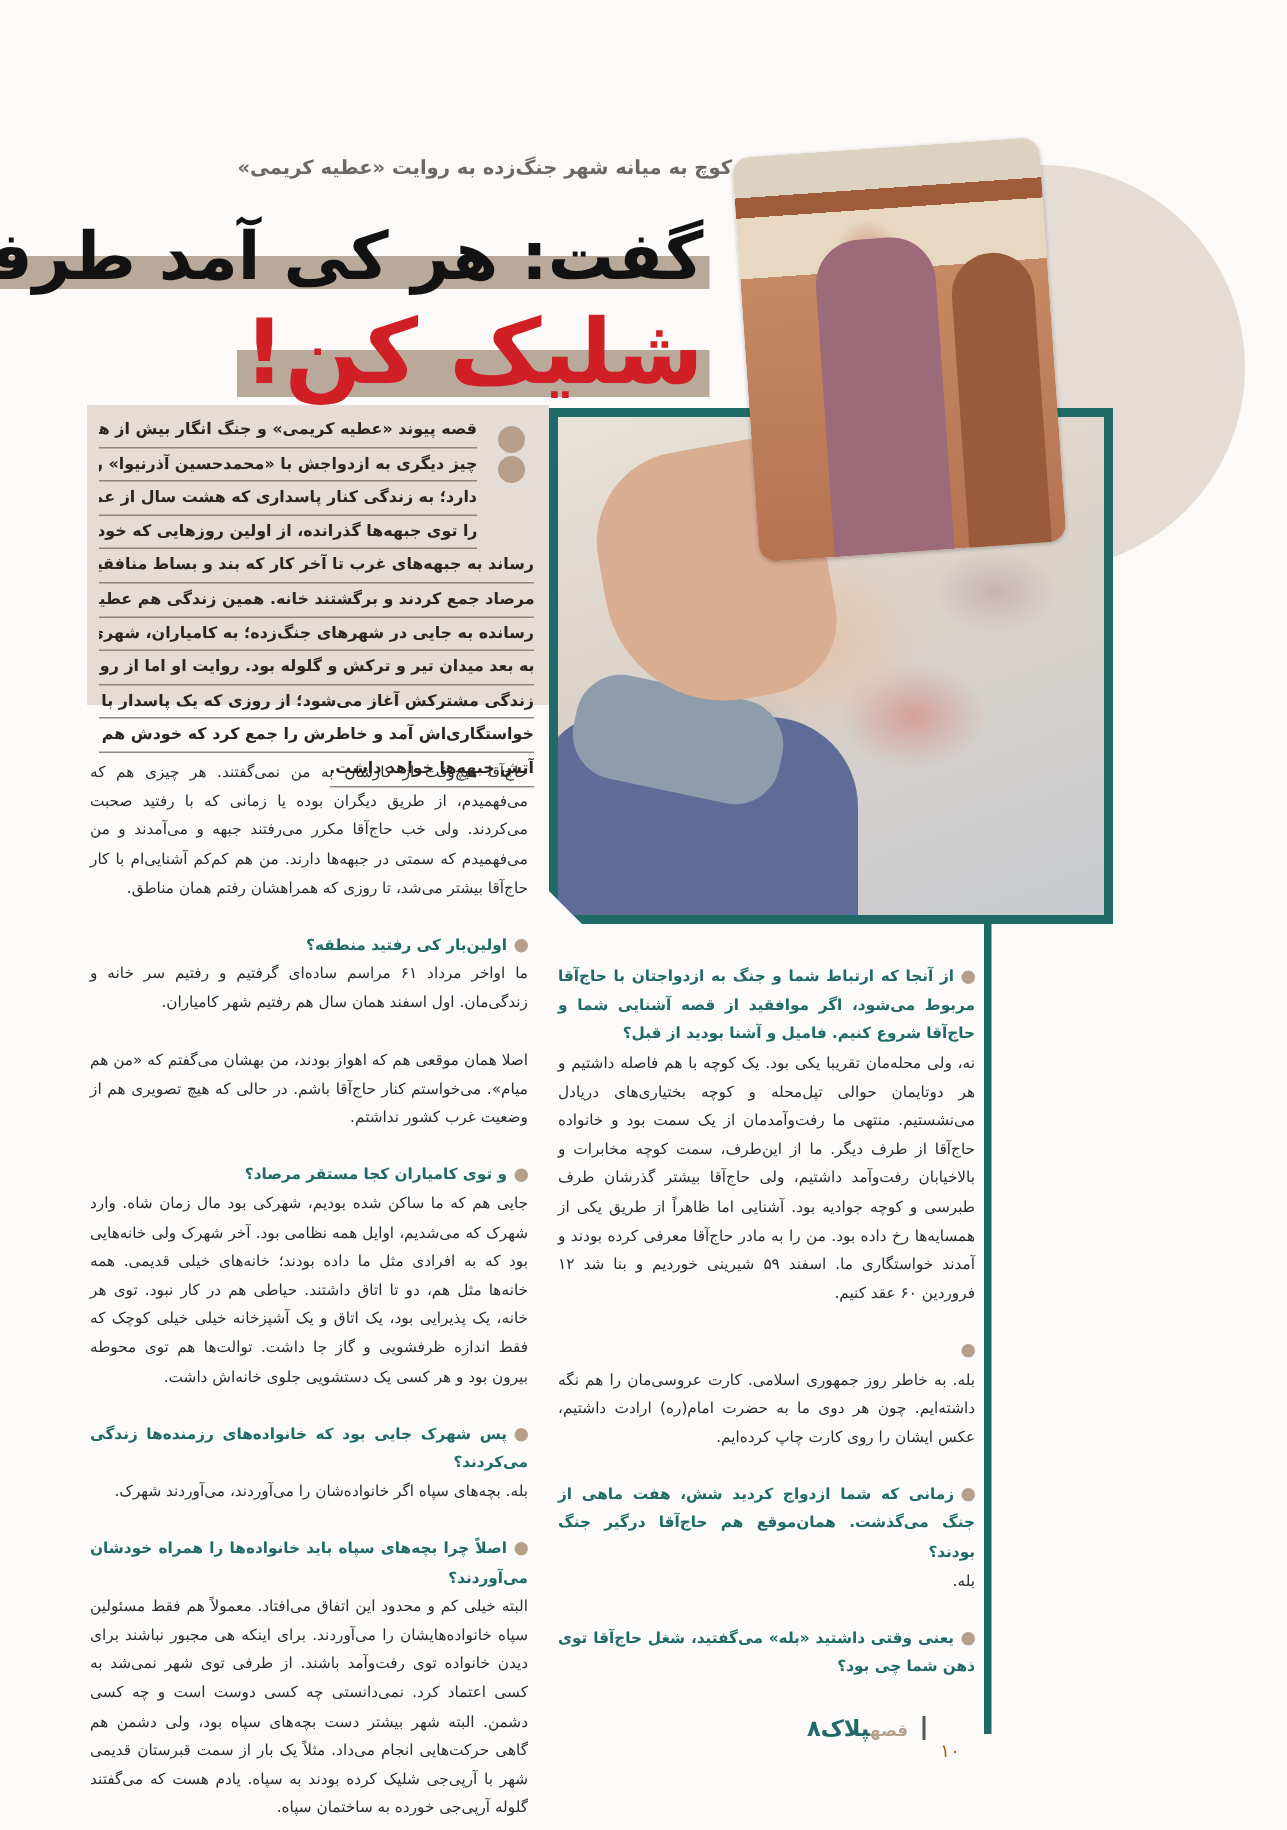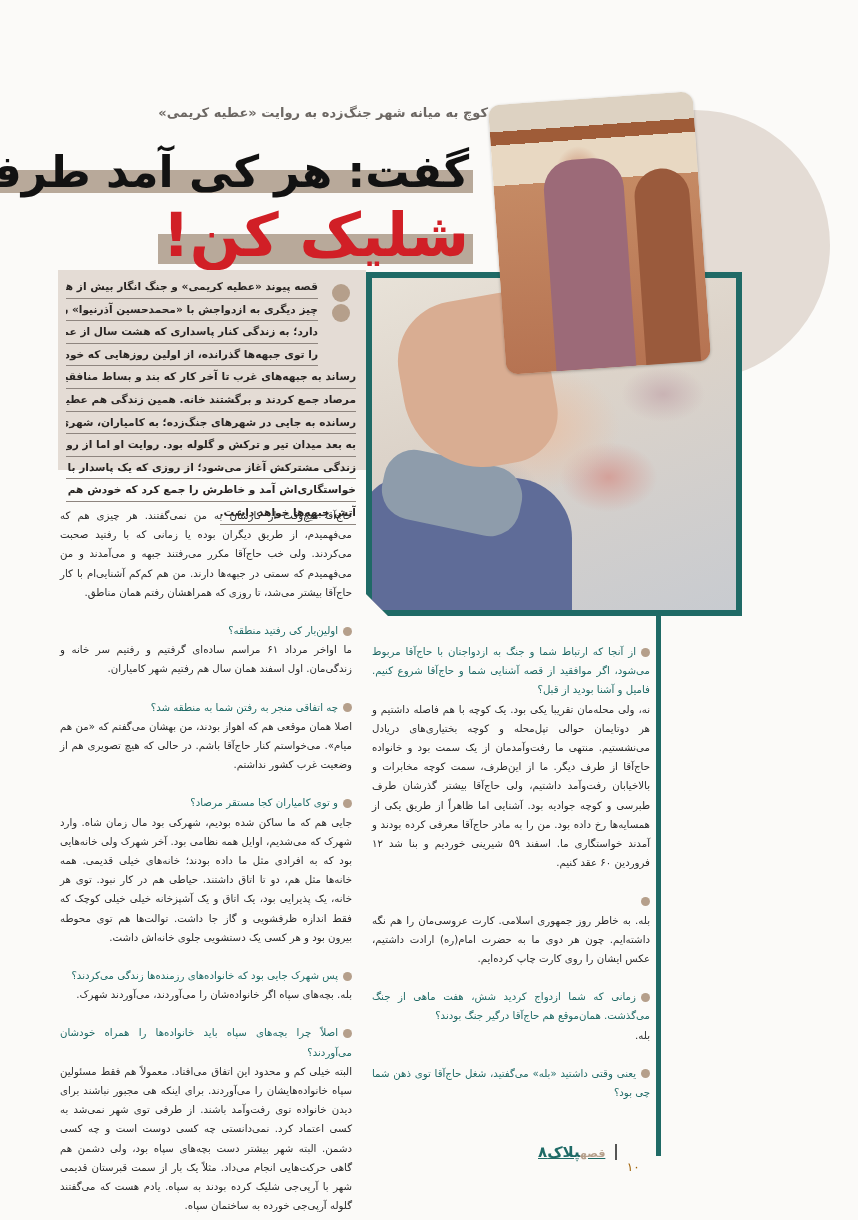--- a/index.html
+++ b/index.html
@@ -104,39 +104,39 @@
     background: #9a5a3c; border-radius: 30px 30px 0 0;
   }
 
   
   .col {
     position: absolute; font-size: 10.2px; line-height: 19.2px; color: #2b2b2b; text-align: justify;
   }
   .col-left { left: 60px; top: 506px; width: 292px; }
   .col-right { left: 372px; top: 642px; width: 278px; }
   .q {
-    color: #1f6a66; font-weight: normal; display: block;
+    color: #1f6a66; font-weight: bold; display: block;
   }
   .q .dot {
     display: inline-block; width: 9px; height: 9px; border-radius: 50%; background: #b59f8b;
     margin-left: 5px; vertical-align: middle;
   }
   .para { display: block; margin-bottom: 19px; }
   .qa { display: block; margin-bottom: 19px; }
 
   .vbar {
     position: absolute; left: 656px; top: 616px; width: 5px; height: 540px; background: #1f6a66;
   }
 
   
   .folio {
     position: absolute; left: 538px; top: 1130px; display: flex; align-items: center; gap: 10px;
     direction: ltr;
   }
-  .logo { font-size: 15px; font-weight: bold; color: #1f6a66; text-decoration: underline; }
+  .logo { font-size: 15px; font-weight: bold; color: #1f6a66; }
   .logo .pre { color: #b59f8b; font-size: 11px; }
   .pg-sep { width: 1.5px; height: 16px; background: #555; }
   .pg-num { font-size: 12px; color: #a16207; margin-top: 30px; }
 </style>
 </head>
 <body>
 
 <div class="page">
 
   <div class="circle"></div>
@@ -179,21 +179,20 @@
   </div>
 
   <div class="col col-left">
     <span class="para">حاج‌آقا هیچ‌وقت از کارشان به من نمی‌گفتند. هر چیزی هم که می‌فهمیدم، از طریق دیگران بوده یا زمانی که با رفتید صحبت می‌کردند. ولی خب حاج‌آقا مکرر می‌رفتند جبهه و می‌آمدند و من می‌فهمیدم که سمتی در جبهه‌ها دارند. من هم کم‌کم آشنایی‌ام با کار حاج‌آقا بیشتر می‌شد، تا روزی که همراهشان رفتم همان مناطق.</span>
 
     <span class="qa">
       <span class="q"><span class="dot"></span><span>اولین‌بار کی رفتید منطقه؟</span></span>
       <span>ما اواخر مرداد ۶۱ مراسم ساده‌ای گرفتیم و رفتیم سر خانه و زندگی‌مان. اول اسفند همان سال هم رفتیم شهر کامیاران.</span>
     </span>
     <span class="qa">
-      <span class="q"><span class="dot"></span><span>چه اتفاقی منجر به رفتن شما به منطقه شد؟</span></span>
       <span>اصلا همان موقعی هم که اهواز بودند، من بهشان می‌گفتم که «من هم میام». می‌خواستم کنار حاج‌آقا باشم. در حالی که هیچ تصویری هم از وضعیت غرب کشور نداشتم.</span>
     </span>
     <span class="qa">
       <span class="q"><span class="dot"></span><span>و توی کامیاران کجا مستقر مرصاد؟</span></span>
       <span>جایی هم که ما ساکن شده بودیم، شهرکی بود مال زمان شاه. وارد شهرک که می‌شدیم، اوایل همه نظامی بود. آخر شهرک ولی خانه‌هایی بود که به افرادی مثل ما داده بودند؛ خانه‌های خیلی قدیمی. همه خانه‌ها مثل هم، دو تا اتاق داشتند. حیاطی هم در کار نبود. توی هر خانه، یک پذیرایی بود، یک اتاق و یک آشپزخانه خیلی خیلی کوچک که فقط اندازه ظرفشویی و گاز جا داشت. توالت‌ها هم توی محوطه بیرون بود و هر کسی یک دستشویی جلوی خانه‌اش داشت.</span>
     </span>
     <span class="qa">
       <span class="q"><span class="dot"></span><span>پس شهرک جایی بود که خانواده‌های رزمنده‌ها زندگی می‌کردند؟</span></span>
       <span>بله. بچه‌های سپاه اگر خانواده‌شان را می‌آوردند، می‌آوردند شهرک.</span>
     </span>

